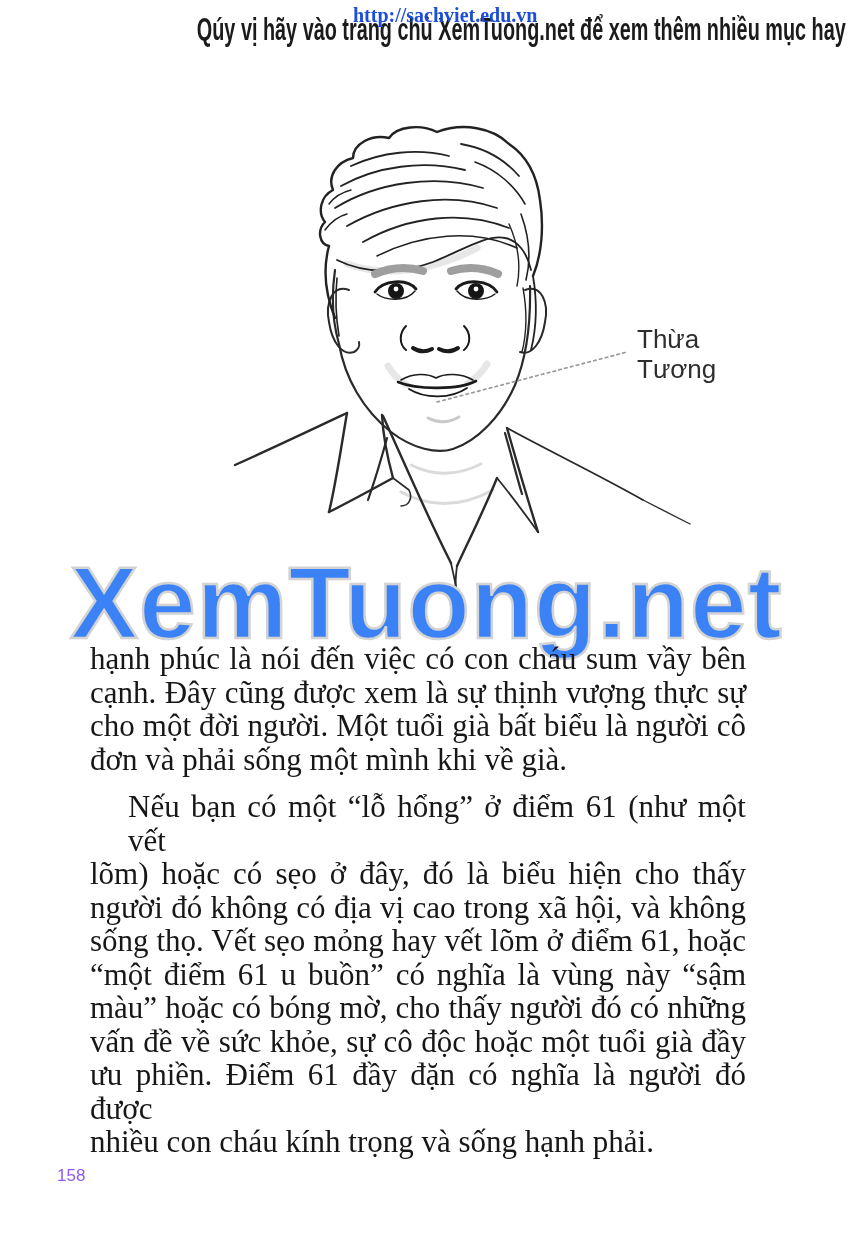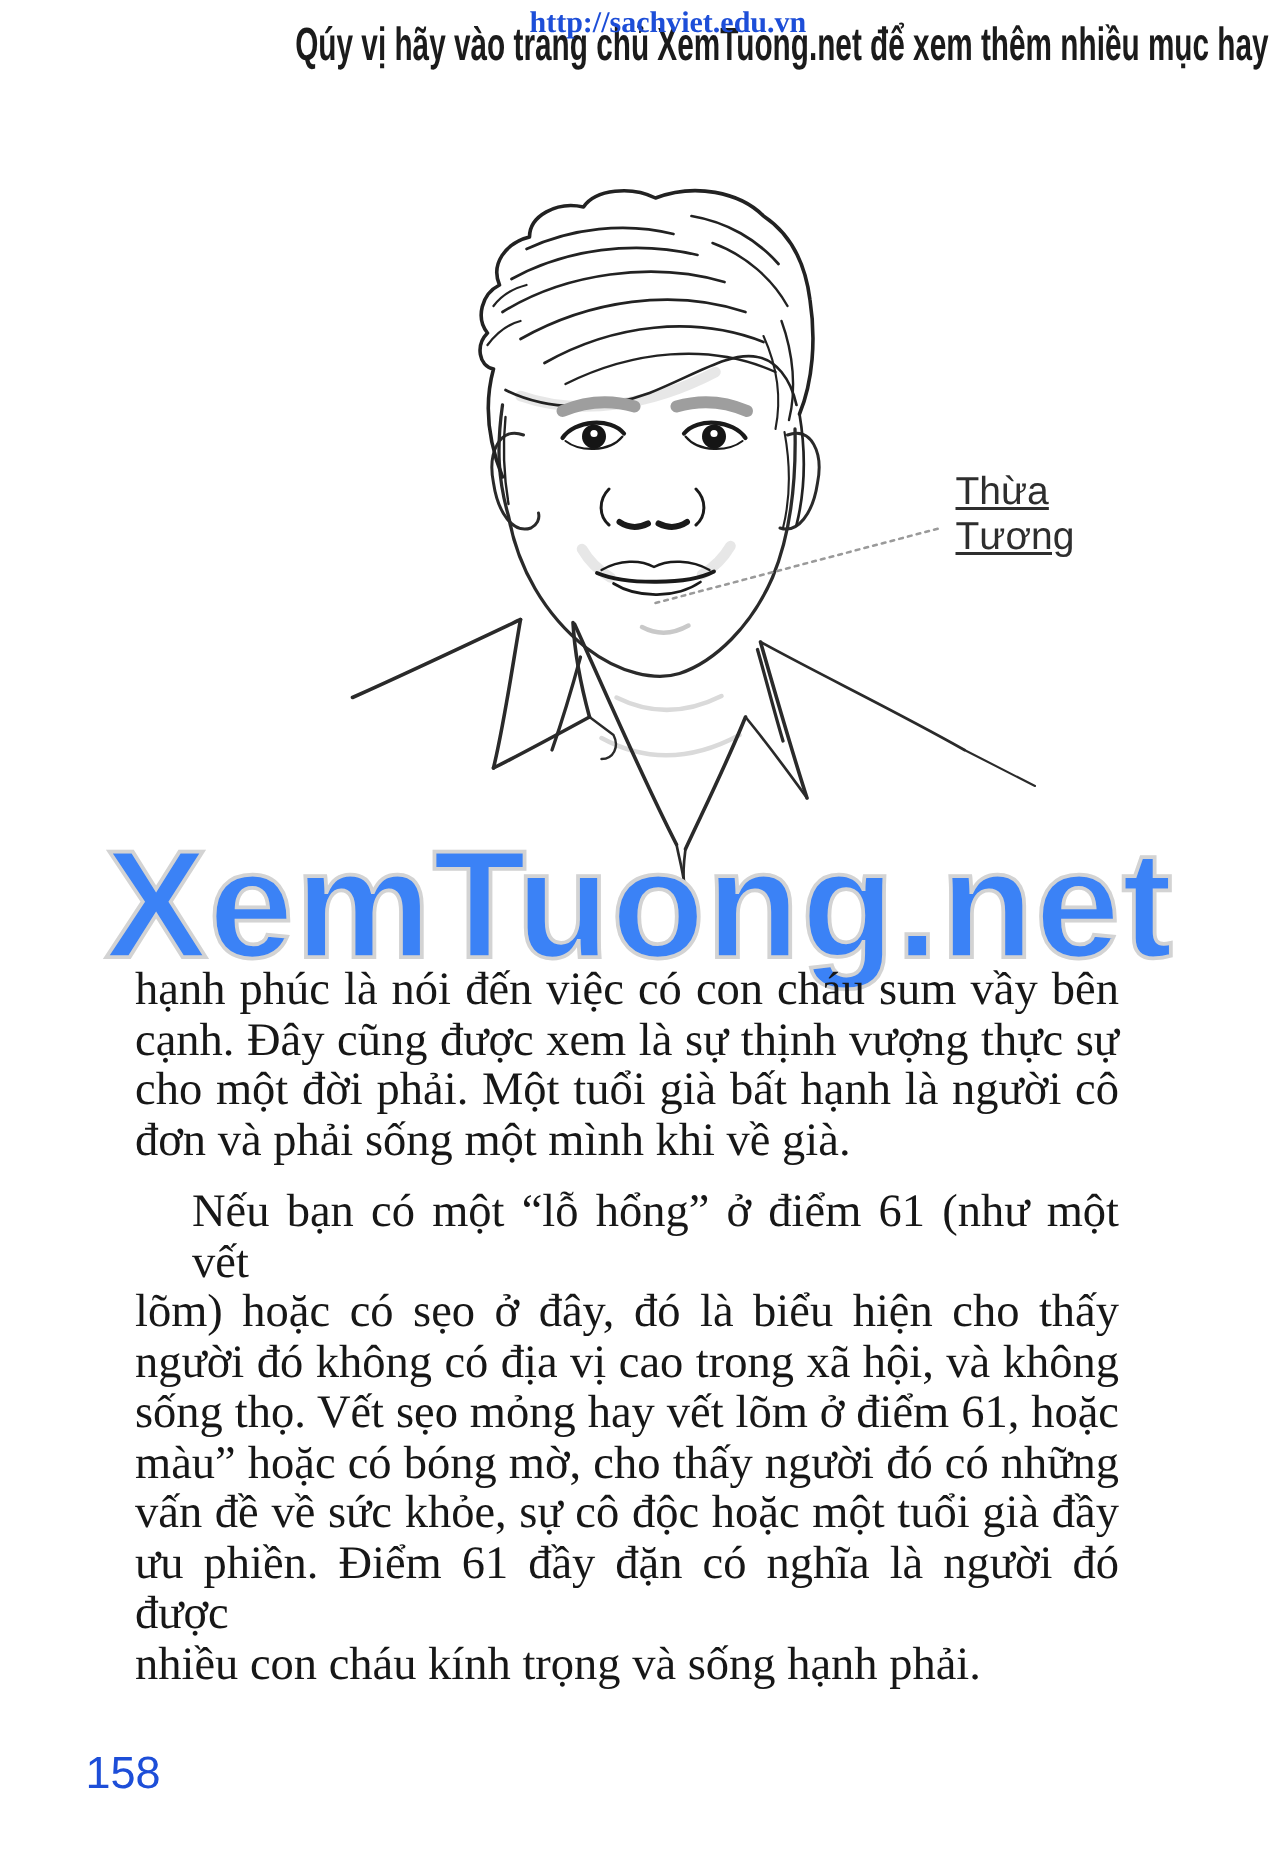--- a/index.html
+++ b/index.html
@@ -20,23 +20,23 @@
     transform:scaleX(0.64); transform-origin:center top;
   }
   #header-url {
     position:absolute; left:353px; top:4px;
     font-family:"Liberation Serif", serif;
     font-weight:700; font-size:20px; white-space:nowrap;
   }
   
   #face-svg { position:absolute; left:225px; top:118px; width:495px; height:480px; }
   #face-label {
-    position:absolute; left:637px; top:312px;
+    position:absolute; left:637px; top:324px;
     font-family:"Liberation Sans", sans-serif;
-    font-size:26px; line-height:30px; color:#2e2e2e; white-space:nowrap;text-decoration:underline;
+    font-size:26px; line-height:30px; color:#2e2e2e; white-space:nowrap;
   }
   
   #watermark {
     position:absolute; left:70px; top:552px; z-index:1;
     font-family:"Liberation Sans", sans-serif;
     font-weight:700; font-size:102px; line-height:102px; white-space:nowrap;
     color:#3b82f6;
     -webkit-text-stroke:2.5px #d3d3d3;
     letter-spacing:1px;
   }
@@ -46,21 +46,21 @@
     font-size:31px; line-height:33.5px; color:#171717;
   }
   .para { margin-bottom:14px; }
   .bodyline { text-align:justify; text-align-last:justify; }
   .bodyline.last { text-align-last:left; }
   .bodyline.firstline { padding-left:38px; }
   
   #page-number {
     position:absolute; left:57px; top:1166px;
     font-family:"Liberation Sans", sans-serif;
-    font-size:30px; color:#1d4ed8;
+    font-size:17px; color:#8b5cf6;
   }
 </style>
 </head>
 <body>
 
 <div id="page">
 
   <div id="banner-wrap">
     <span id="banner" style="color: rgb(27, 27, 27);">Qúy vị hãy vào trang chủ XemTuong.net để xem thêm nhiều mục hay khác</span>
   </div>
@@ -166,28 +166,29 @@
     <div>Thừa</div>
     <div>Tương</div>
   </div>
 
   <div id="watermark">XemTuong.net</div>
 
   <div id="body-text">
       <div class="para">
         <div class="bodyline">hạnh phúc là nói đến việc có con cháu sum vầy bên</div>
         <div class="bodyline">cạnh. Đây cũng được xem là sự thịnh vượng thực sự</div>
-        <div class="bodyline">cho một đời phải. Một tuổi già bất hạnh là người cô</div>
+        <div class="bodyline">cho một đời người. Một tuổi già bất biểu là người cô</div>
         <div class="bodyline last">đơn và phải sống một mình khi về già.</div>
       </div>
       <div class="para">
         <div class="bodyline firstline">Nếu bạn có một “lỗ hổng” ở điểm 61 (như một vết</div>
         <div class="bodyline">lõm) hoặc có sẹo ở đây, đó là biểu hiện cho thấy</div>
         <div class="bodyline">người đó không có địa vị cao trong xã hội, và không</div>
         <div class="bodyline">sống thọ. Vết sẹo mỏng hay vết lõm ở điểm 61, hoặc</div>
+        <div class="bodyline">“một điểm 61 u buồn” có nghĩa là vùng này “sậm</div>
         <div class="bodyline">màu” hoặc có bóng mờ, cho thấy người đó có những</div>
         <div class="bodyline">vấn đề về sức khỏe, sự cô độc hoặc một tuổi già đầy</div>
         <div class="bodyline">ưu phiền. Điểm 61 đầy đặn có nghĩa là người đó được</div>
         <div class="bodyline last">nhiều con cháu kính trọng và sống hạnh phải.</div>
       </div>
     </div>
 
   <div id="page-number">158</div>
 
 </div>

